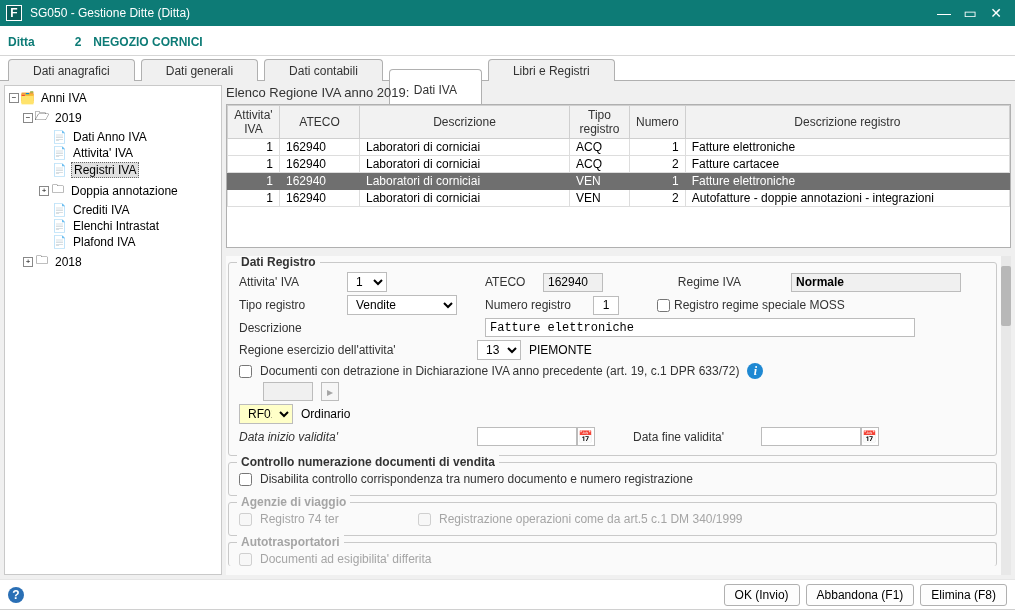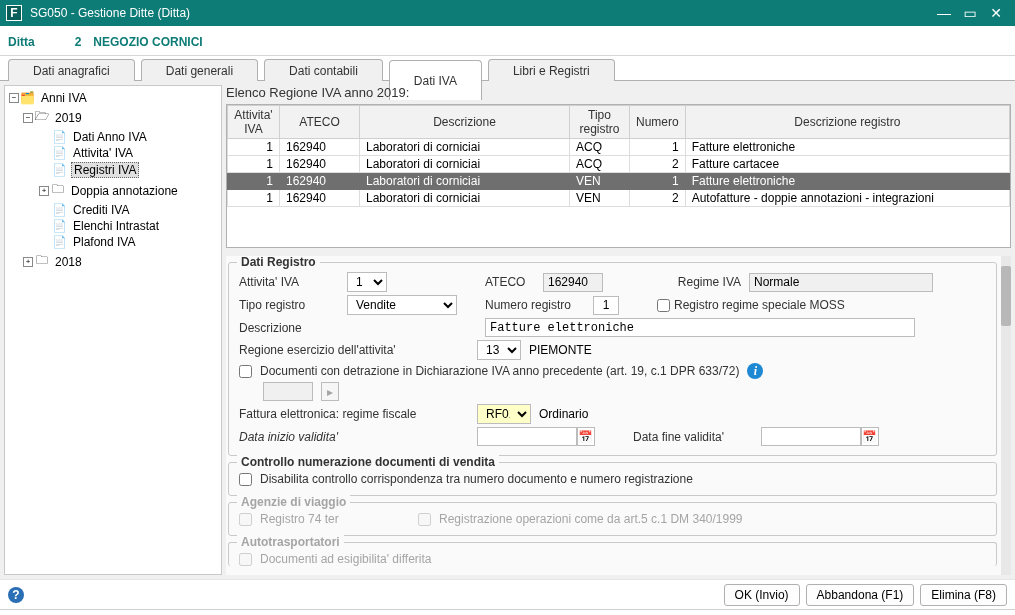--- a/index.html
+++ b/index.html
@@ -10,21 +10,21 @@
 .titlebar .tb-title { flex: 1; }
 .titlebar .tb-btn { width: 26px; height: 20px; display: inline-flex; align-items: center; justify-content: center; font-size: 14px; cursor: pointer; }
 
 .headerrow { background: #fff; color: #0d7b76; height: 30px; display: flex; align-items: center; padding: 4px 8px 2px; font-size: 14px; border-bottom: 1px solid #d6d6d6; }
 .headerrow .lab { font-weight: 600; margin-right: 40px; }
 .headerrow .num { font-weight: 700; margin-right: 12px; }
 .headerrow .name { font-weight: 700; }
 
 .tabbar { display: flex; padding: 3px 8px 0 8px; background: #fff; border-bottom: 1px solid #b0b0b0; height: 25px; }
 .tab { padding: 3px 24px; border: 1px solid #b0b0b0; border-bottom: none; background: #f0f0f0; border-radius: 4px 4px 0 0; margin-right: 6px; cursor: pointer; color: #333; height: 22px; display: flex; align-items: center; }
-.tab.active { background: #fff; position: relative; top: 1px; height: 40px; font-weight: 400; }
+.tab.active { background: #fff; position: relative; top: 10px; height: 40px; font-weight: 400; }
 
 .mainarea { display: flex; height: 498px; }
 
 .treepane { width: 218px; background: #fff; border: 1px solid #c9c9c9; margin: 4px; overflow: auto; padding: 4px 0; }
 .tree-item { display: flex; align-items: center; padding: 1px 0; white-space: nowrap; }
 .tree-item .toggler { width: 10px; height: 10px; border: 1px solid #888; display: inline-flex; align-items: center; justify-content: center; font-size: 8px; line-height: 8px; margin-right: 2px; cursor: pointer; }
 .tree-item .icon { width: 14px; margin-right: 4px; display: inline-flex; align-items: center; justify-content: center; }
 .tree-item .label { cursor: pointer; padding: 0 2px; }
 .tree-item.selected .label { background: #e0e0e0; border: 1px dotted #666; }
 
@@ -204,21 +204,21 @@
 
       <div class="group">
         <span class="gtitle">Dati Registro</span>
 
         <div class="frow">
           <label style="width:100px;">Attivita' IVA</label>
           <select class="inp" style="width:40px;"><option>1</option></select>
           <label style="margin-left:90px; width:50px;">ATECO</label>
           <input class="inp read" style="width: 60px;" value="162940">
           <label style="margin-left:50px; width:80px;text-align:right;">Regime IVA</label>
-          <input class="inp read" style="width: 184px; font-weight: normal;" value="Normale">
+          <input class="inp read" style="width: 170px; font-weight: bold; margin-left: 42px;" value="Normale">
         </div>
 
         <div class="frow">
           <label style="width:100px;">Tipo registro</label>
           <select class="inp" style="width:110px;"><option>Vendite</option></select>
           <label style="margin-left:20px; width:100px;">Numero registro</label>
           <input class="inp center" style="width: 26px;" value="1">
           <span style="margin-left:30px; display:flex; align-items:center;">
             <input type="checkbox" class="chk" style="">
             <label style="margin-left:4px;">Registro regime speciale MOSS</label>
@@ -243,21 +243,20 @@
           <span class="infoico">i</span>
         </div>
 
         <div class="frow" style="color:#a5a5a5;">
           <span style="width:16px;"></span>
           <input class="inp read" style="width: 50px;">
           <span class="arrowbtn">▸</span>
         </div>
 
         <div class="frow">
-          <label style="width:230px;">Fattura elettronica: regime fiscale</label>
           <select class="inp yellow" style="width:54px;"><option>RF01</option></select>
           <span>Ordinario</span>
         </div>
 
         <div class="frow">
           <label style="width:230px;font-style:italic;">Data inizio validita'</label>
           <span class="datebox">
             <input class="inp" style="">
             <span class="calbtn">📅</span>
           </span>

